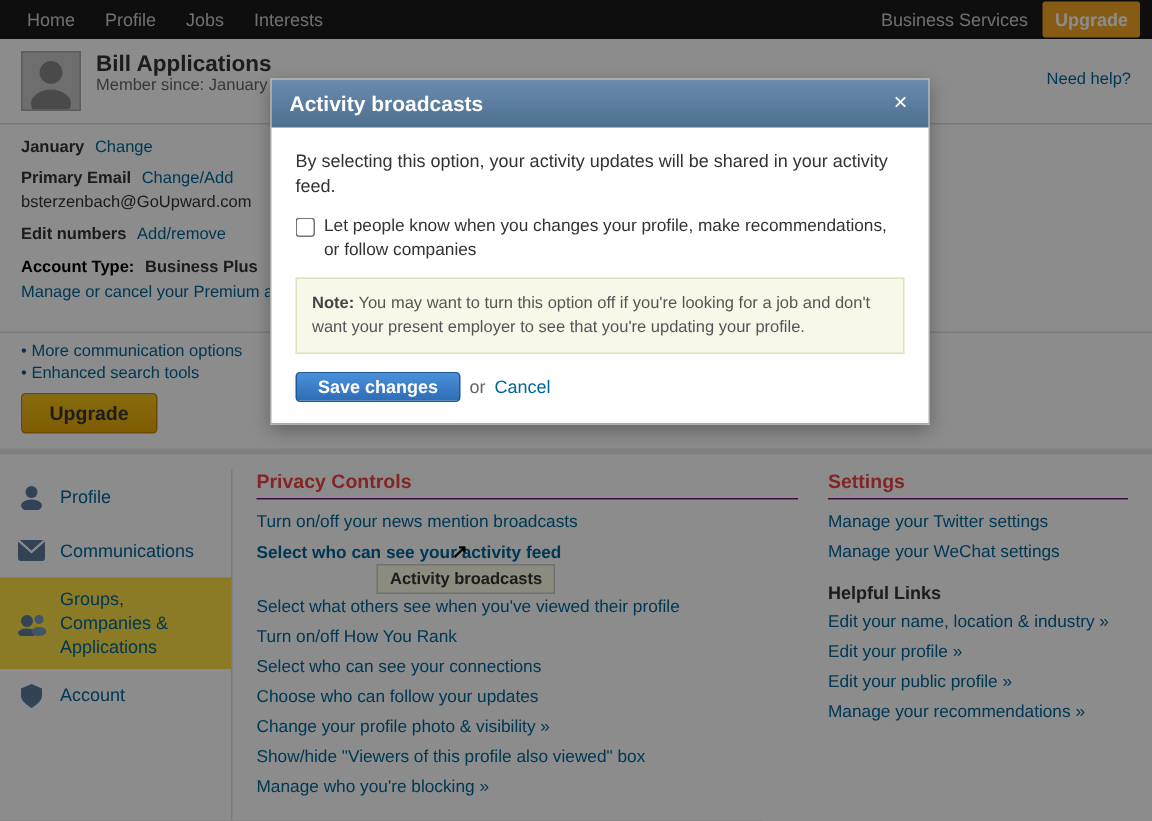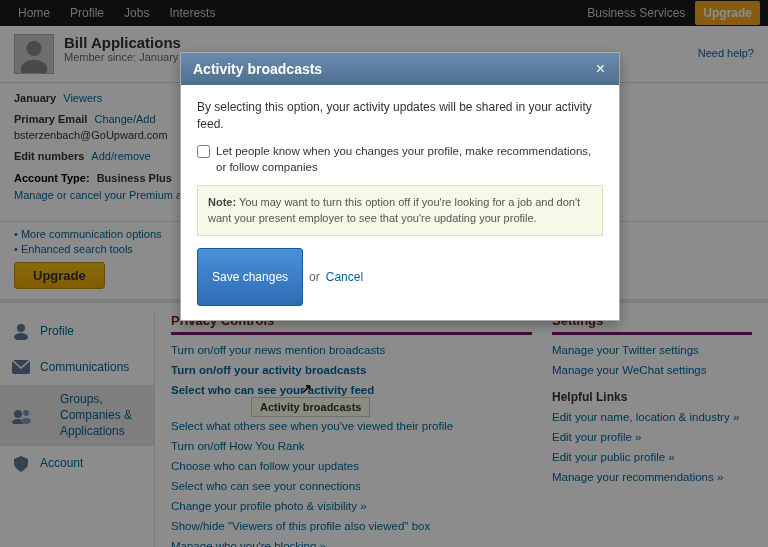--- a/index.html
+++ b/index.html
@@ -121,21 +121,21 @@
       flex-shrink: 0;
     }
     .sidebar-item {
       display: flex;
       align-items: center;
       padding: 7px 10px;
       cursor: pointer;
       color: #333;
       font-size: 12px;
     }
-    .sidebar-item.active { background: #e5e5e5; gap: 20px; }
+    .sidebar-item.active { background: #fde047; }
     .sidebar-icon {
       width: 22px;
       height: 22px;
       margin-right: 8px;
       flex-shrink: 0;
       display: flex;
       align-items: center;
       justify-content: center;
     }
     .sidebar-label { color: #006699; line-height: 1.3; }
@@ -147,23 +147,23 @@
       display: flex;
       gap: 20px;
     }
 
     #privacy-column { flex: 1; }
     #settings-column { min-width: 200px; }
 
     .content-section-title {
       font-size: 13px;
       font-weight: bold;
-      color: #7f1d1d;
+      color: #ef4444;
       margin-bottom: 8px;
-      border-bottom: 3px solid #701a75;
+      border-bottom: 1px solid #701a75;
       padding-bottom: 4px;
     }
     .content-link {
       display: block;
       color: #006699;
       font-size: 11.5px;
       margin-bottom: 5px;
       text-decoration: none;
       cursor: pointer;
       line-height: 1.3;
@@ -279,22 +279,22 @@
     #modal-actions {
       display: flex;
       align-items: center;
       gap: 6px;
     }
     #save-btn {
       background: linear-gradient(#4a90d9, #2d6db5);
       border: 1px solid #1a5a9a;
       color: #fff;
       font-size: 12px;
-      font-weight: normal;
-      padding: 21px 14px;
+      font-weight: bold;
+      padding: 2px 14px;
       border-radius: 3px;
       cursor: pointer;
     }
     .or-text { color: #666; font-size: 12px; }
     #cancel-link { color: #006699; font-size: 12px; text-decoration: none; cursor: pointer; }
   </style>
 </head>
 <body>
 
 <nav id="top-nav">
@@ -319,21 +319,21 @@
   <div id="user-info">
     <div id="user-name">Bill Applications</div>
     <div id="member-since">Member since: January 1...</div>
   </div>
   <a id="need-help">Need help?</a>
 </div>
 
 <div id="account-details">
   <div class="detail-row">
     <span class="detail-label">January</span>
-    <a class="detail-link" style="margin-left:4px;">Viewers</a>
+    <a class="detail-link" style="margin-left:4px;">Change</a>
   </div>
   <div class="detail-row">
     <span class="detail-label">Primary Email</span>
     <a class="detail-link" style="margin-left:4px;">Change/Add</a>
     <div class="detail-value">bsterzenbach@GoUpward.com</div>
   </div>
   <div class="detail-row">
     <span class="detail-label">Edit numbers</span>
     <a class="detail-link" style="margin-left:4px;">Add/remove</a>
   </div>
@@ -391,30 +391,29 @@
       <span class="sidebar-label">Account</span>
     </div>
   </div>
 
   <div id="right-content">
 
     <div id="privacy-column">
       <div class="content-section-title">Privacy Controls</div>
       <div style="position:relative;">
         <a class="content-link">Turn on/off your news mention broadcasts</a>
-        <a class="content-link active-link">Turn on/off your activity broadcasts</a>
         <div style="position:relative; display:inline-block; margin-bottom:3px;font-weight:bold;">
           <a class="content-link" style="margin-bottom:0;">Select who can see your activity feed</a>
           <span class="cursor-indicator" style="left:130px; top:-2px; font-size:13px;">↗</span>
           <div class="tooltip-box" style="left:80px; top:14px;">Activity broadcasts</div>
         </div>
         <a class="content-link" style="margin-top:18px;">Select what others see when you've viewed their profile</a>
         <a class="content-link">Turn on/off How You Rank</a>
+        <a class="content-link">Select who can see your connections</a>
         <a class="content-link">Choose who can follow your updates</a>
-        <a class="content-link">Select who can see your connections</a>
         <a class="content-link">Change your profile photo &amp; visibility »</a>
         <a class="content-link">Show/hide "Viewers of this profile also viewed" box</a>
         <a class="content-link">Manage who you're blocking »</a>
         
       </div>
     </div>
 
     <div id="settings-column">
       <div class="content-section-title">Settings</div>
       <a class="content-link">Manage your Twitter settings</a>

